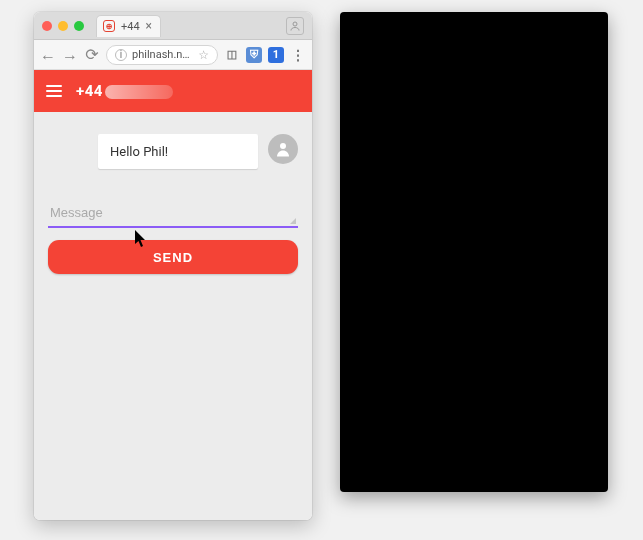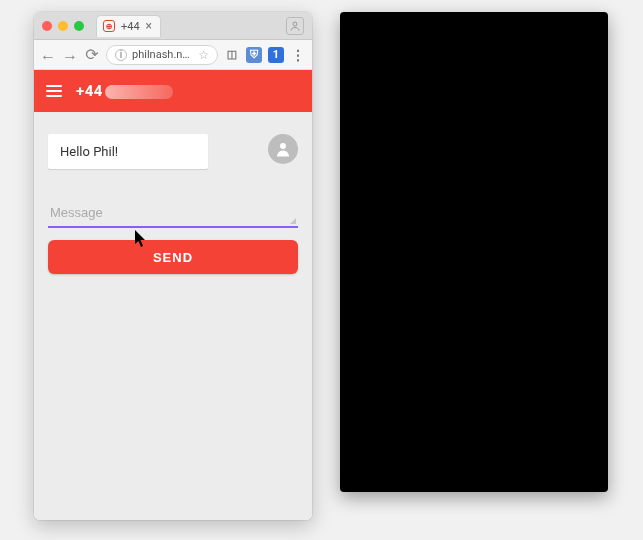--- a/index.html
+++ b/index.html
@@ -132,21 +132,21 @@
     .app-header .phone { letter-spacing: .5px; }
     .app-header .phone-blur {
       display:inline-block; width:68px; height:14px;
       background: linear-gradient(90deg, rgba(255,255,255,.6), rgba(255,255,255,.2));
       border-radius: 8px; vertical-align: middle; margin-left:2px;
     }
     .messages {
       padding: 22px 14px 10px;
       display: flex; flex-direction: column; gap: 12px;
     }
-    .msg-row { display:flex; align-items:flex-start; gap:10px; justify-content:space-between; }
+    .msg-row { display:flex; align-items:flex-start; gap:10px; justify-content:flex-end; }
     .bubble {
       background: #fff;
       border-radius: 2px;
       box-shadow: 0 1px 1px rgba(0,0,0,.12);
       padding: 10px 12px;
       font-size: 13px;
       color: #333;
       min-width: 160px;
     }
     .avatar {
@@ -183,21 +183,21 @@
     }
     .send-btn {
       background: #f44336;
       color: #fff;
       border: none;
       height: 34px;
       font-size: 13px;
       font-weight: 700;
       letter-spacing: 1px;
       cursor: pointer;
-      border-radius: 6px;
+      border-radius: 11px;
       box-shadow: 0 1px 2px rgba(0,0,0,.18);
     }
     
     .phone-mock {
       position: absolute;
       left: 340px;
       top: 12px;
       width: 268px;
       height: 480px;
       background: #000;

